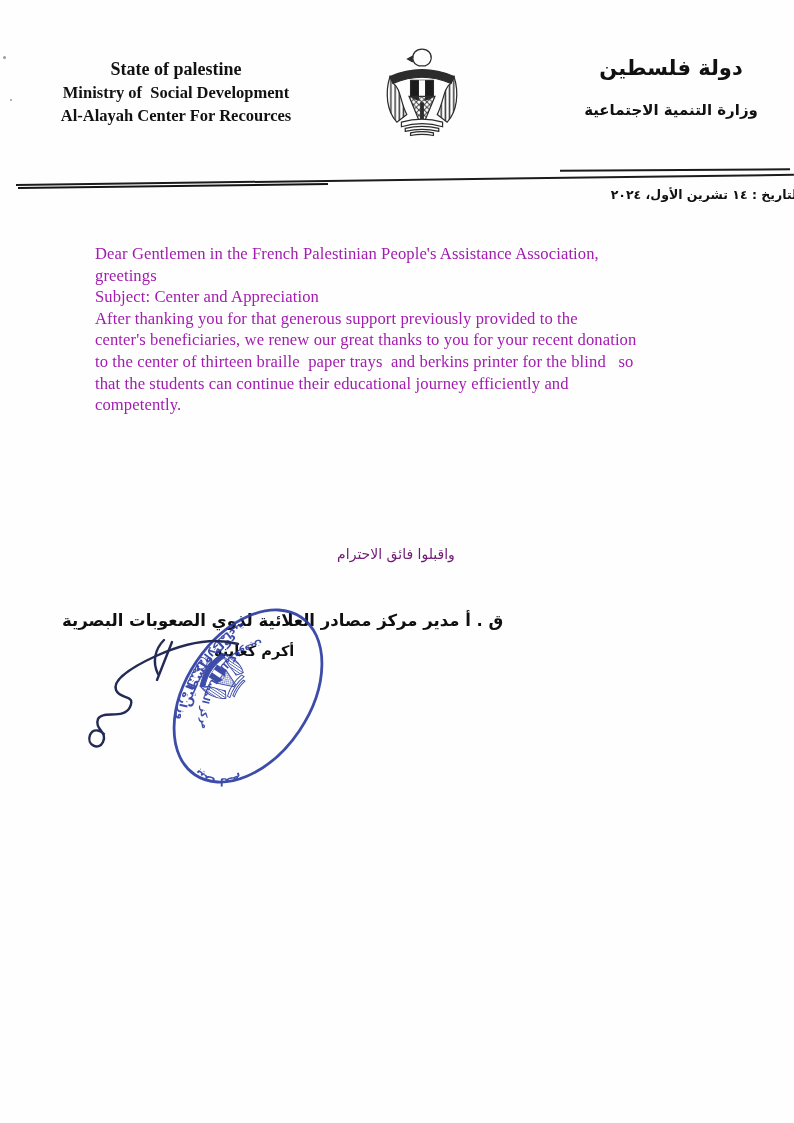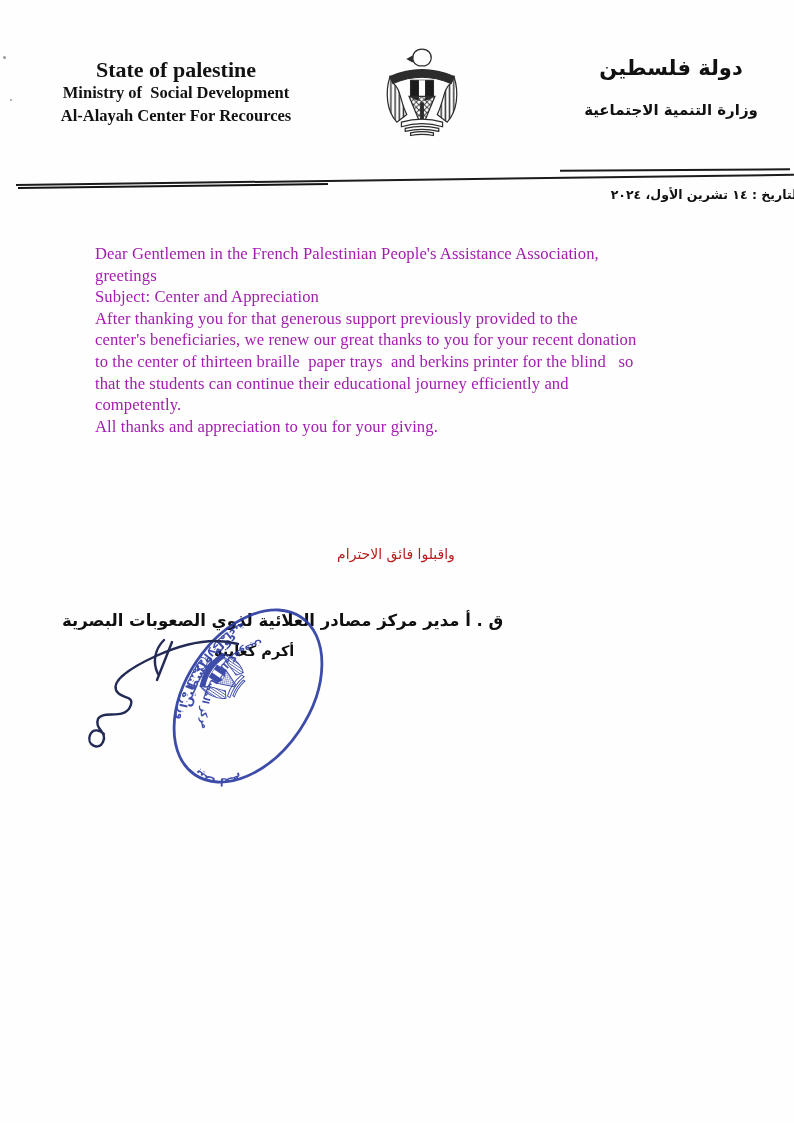--- a/index.html
+++ b/index.html
@@ -1,38 +1,38 @@
 <!DOCTYPE html>
 <html lang="en"><head>
 <meta charset="utf-8">
 <style>
   html,body{margin:0;padding:0;background:#e8e8e8;}
   .page{position:relative;width:794px;height:1123px;background:#fefefe;margin:0 auto;overflow:hidden;
         font-family:"Liberation Serif",serif;color:#161616;}
   .abs{position:absolute;}
   
   .hdr-en{left:30px;top:58px;width:292px;text-align:center;font-weight:bold;color:#121212;}
-  .hdr-en .l1{font-size:22px;line-height:23px;white-space:pre;}
+  .hdr-en .l1{font-size:18px;line-height:23px;white-space:pre;}
   .hdr-en .l2{font-size:16.5px;line-height:23px;white-space:pre;}
   .hdr-en .l3{font-size:16.5px;line-height:23px;white-space:pre;}
   .hdr-ar{width:238px;text-align:center;font-family:"DejaVu Sans",sans-serif;font-weight:bold;color:#111;}
   .hdr-ar1{left:552px;top:56px;font-size:21px;}
   .hdr-ar2{left:552px;top:101px;font-size:15px;}
   .hdr-ar3{left:552px;top:141px;font-size:15px;}
   .ar-underline{left:560px;top:169px;width:230px;border-top:2.2px solid #1a1a1a;transform:rotate(-0.4deg);}
   .divider{left:16px;top:184px;width:778px;border-top:2.4px solid #1c1c1c;transform:rotate(-0.75deg);transform-origin:left center;}
   .divider2{left:18px;top:186.5px;width:310px;border-top:2px solid #151515;transform:rotate(-0.75deg);transform-origin:left center;}
   .date-line{left:511px;top:187px;width:290px;text-align:right;direction:rtl;
              font-family:"DejaVu Sans",sans-serif;font-weight:bold;font-size:12.5px;color:#111;}
   
   .body-text{left:95px;top:243px;width:660px;font-size:16.6px;line-height:21.6px;letter-spacing:.1px;color:#a21caf;}
   .body-text div{white-space:pre;}
   
   .closing{left:300px;top:546px;width:192px;text-align:center;direction:rtl;
-           font-family:"DejaVu Sans",sans-serif;font-size:14px;color:#b91c1c;}
+           font-family:"DejaVu Sans",sans-serif;font-size:14px;color:#701a75;}
   
   .sig-title{left:62px;top:611px;white-space:nowrap;direction:rtl;font-family:"DejaVu Sans",sans-serif;
              font-weight:bold;font-size:16.5px;color:#0f0f0f;z-index:1;}
   .sig-name{left:214px;top:643px;direction:rtl;font-family:"DejaVu Sans",sans-serif;font-weight:bold;
             font-size:14.5px;color:#0f0f0f;z-index:1;text-align:right;}
   .stamp-svg{left:146px;top:592px;z-index:2;}
   .sig-svg{left:60px;top:622px;z-index:3;}
   .speck{width:3px;height:3px;border-radius:50%;background:#9a9a9a;}
   .sp1{left:3px;top:56px;}
   .sp2{left:10px;top:99px;width:2px;height:2px;}
@@ -92,21 +92,20 @@
 
   <div class="abs body-text">
     <div>Dear Gentlemen in the French Palestinian People's Assistance Association,</div>
     <div>greetings</div>
     <div>Subject: Center and Appreciation</div>
     <div>After thanking you for that generous support previously provided to the</div>
     <div>center's beneficiaries, we renew our great thanks to you for your recent donation</div>
     <div>to the center of thirteen braille  paper trays  and berkins printer for the blind   so</div>
     <div>that the students can continue their educational journey efficiently and</div>
     <div>competently.</div>
-    <div>All thanks and appreciation to you for your giving.</div>
   </div>
 
   <div class="abs closing">واقبلوا فائق الاحترام</div>
 
   <div class="abs sig-title">ق . أ مدير مركز مصادر العلائية لذوي الصعوبات البصرية</div>
   <div class="abs sig-name">أكرم كعابنه</div>
 
   <svg class="abs sig-svg" width="220" height="140" viewBox="0 0 220 140">
     <g fill="none" stroke="#232a55" stroke-width="2.4" stroke-linecap="round">
       <path d="M178,22 C150,14 118,24 96,34 C72,45 52,58 56,68 C60,78 76,72 70,85 C64,98 42,88 38,97 C34,107 48,110 43,120 C39,129 26,123 30,113 C33,106 40,108 44,112"></path>

